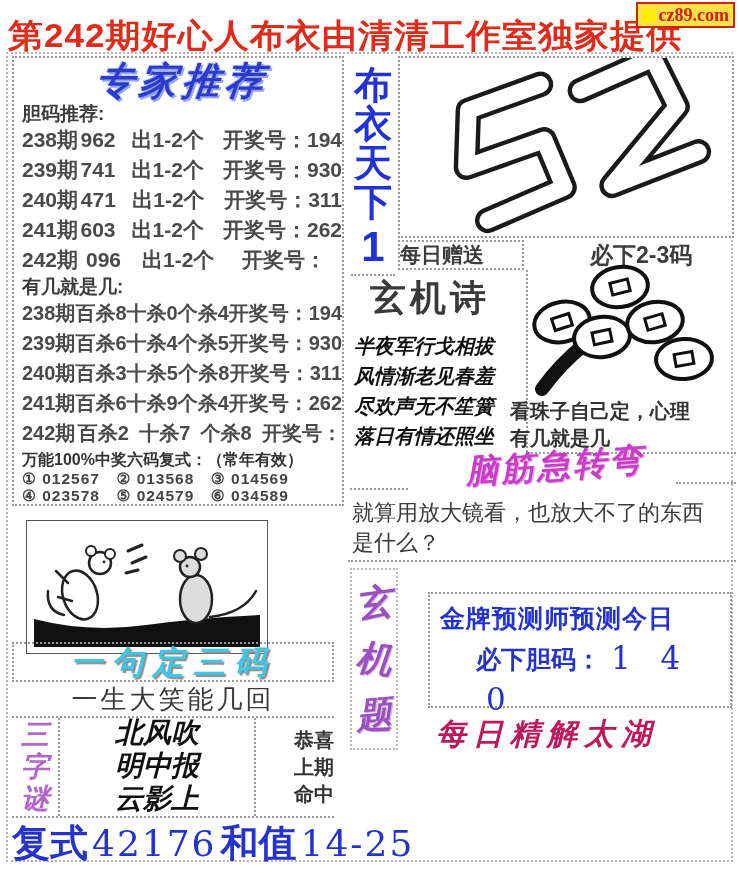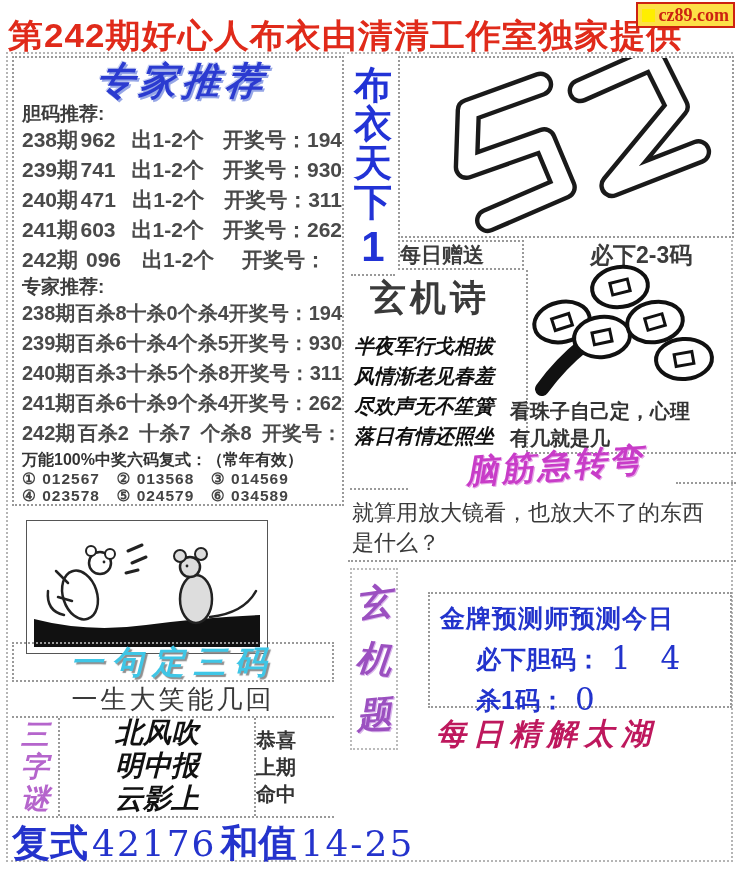--- a/index.html
+++ b/index.html
@@ -47,21 +47,21 @@
   
   .sanzi{left:12px;top:716px;width:322px;height:102px;display:flex;box-sizing:border-box;
       border-top:2px dotted #999;border-bottom:2px dotted #999;}
   .sanzi-label{width:46px;border-right:2px dotted #999;display:flex;flex-direction:column;
       align-items:center;justify-content:center;color:#b565cc;font-size:28px;font-weight:bold;
       font-style:italic;line-height:32px;}
   .sanzi-mid{flex:1;display:flex;flex-direction:column;align-items:center;justify-content:center;
       font-family:Liberation Mono, monospace;font-weight:bold;font-style:italic;font-size:28px;
       color:#111;line-height:33px;}
   .sanzi-right{width:78px;border-left:2px dotted #999;display:flex;flex-direction:column;
-      align-items:flex-start;justify-content:center;font-size:20px;font-weight:bold;color:#333;line-height:27px;}
+      align-items:flex-end;justify-content:center;font-size:20px;font-weight:bold;color:#333;line-height:27px;}
 
   
   .fushi{left:12px;top:818px;display:flex;align-items:baseline;white-space:nowrap;color:#2433cc;}
   .fushi .lbl{font-size:38px;font-weight:900;font-family:"Liberation Sans",sans-serif;}
   .fushi .val{font-size:36px;font-family:"DejaVu Serif",serif;letter-spacing:2px;margin:0 4px;}
 
   
   .buyi{left:350px;top:66px;width:46px;text-align:center;}
   .buyi-char{font-size:38px;font-weight:bold;color:#2233d6;line-height:39px;}
   .buyi-num{font-size:42px;font-weight:bold;color:#2233d6;margin-top:4px;line-height:42px;}
@@ -152,21 +152,21 @@
       <span>262</span>
     </div>
     <div class="drow">
       <span class="c-issue">242期</span>
       <span class="c-nums">096</span>
       <span class="c-range">出1-2个</span>
       <span>开奖号：</span>
       <span></span>
     </div>
 
-    <div class="section-label">专家推荐:</div>
+    <div class="section-label">有几就是几:</div>
 
     <div class="srow">
       <span class="c-issue">238期</span>
       <span class="c-kill">百杀8</span>
       <span class="c-kill">十杀0</span>
       <span class="c-kill">个杀4</span>
       <span>开奖号：</span>
       <span>194</span>
     </div>
     <div class="srow">
@@ -333,20 +333,19 @@
     <span>题</span>
   </div>
 
   <div class="abs gold-box">
     <div class="gold-line1">金牌预测师预测今日</div>
     <div class="gold-line">
       <span>必下胆码：</span>
       <span class="gold-val">1 4</span>
     </div>
     <div class="gold-line">
-      <span>杀1码：</span>
       <span class="gold-val">0</span>
     </div>
   </div>
 
   <div class="abs taihu">每日精解太湖</div>
 
 </div>
 
 </body></html>

